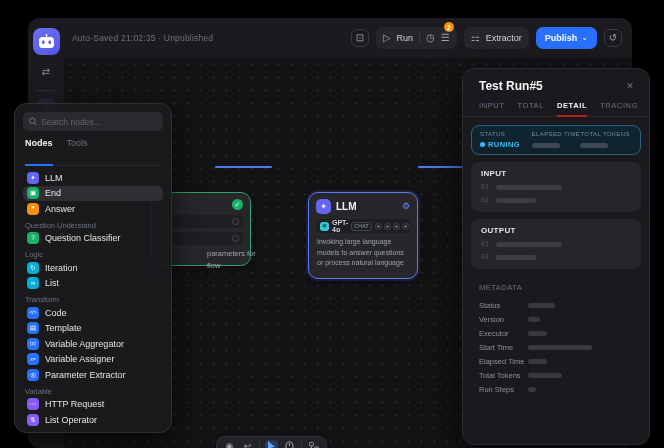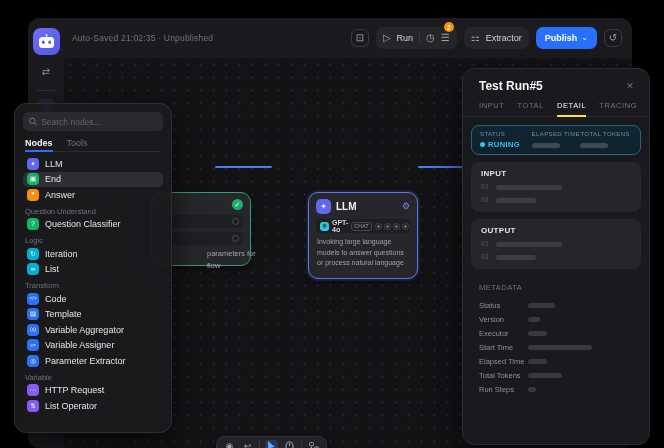--- a/index.html
+++ b/index.html
@@ -100,21 +100,21 @@
   
   #node-panel { left:14px; top:103px; width:158px; height:330px; background:#1a1a1ef2;
     border:1px solid #2e2e33; border-radius:12px; z-index:50;
     box-shadow:0 10px 30px rgba(0,0,0,.65); padding:8px 8px 0 8px; overflow:hidden; }
   #search-box { height:19px; background:#2a2a2e; border-radius:6px; display:flex;
     align-items:center; padding:0 6px; gap:4px; }
   #search-box input { background:transparent; border:none; outline:none; color:#d4d4d8;
     font-size:8.5px; width:100%; font-family:inherit; }
   #search-box input::placeholder { color:#63636b; }
   #panel-tabs { display:flex; gap:14px; margin:7px 2px 0 2px; border-bottom:1px solid #2b2b30; }
-  .ptab { font-size:9px; padding-bottom:2px; color:#71717a; }
+  .ptab { font-size:9px; padding-bottom:16px; color:#71717a; }
   .ptab.on { color:#f4f4f5; font-weight:bold; border-bottom:2px solid #2970ff;
     margin-bottom:-1px; }
   .n-label { font-size:7.5px; color:#6b7280; height:12px; display:flex; align-items:flex-end;
     padding:0 2px 1px 2px; margin-top:2px; }
   .n-item { height:15.5px; display:flex; align-items:center; gap:6px; padding:0 4px;
     border-radius:5px; }
   .n-item.hl { background:#2e2e33; }
   .n-item .nic { width:12px; height:12px; border-radius:4px; color:#fff; font-size:6.5px;
     flex:none; }
   .n-item .nlb { font-size:9px; color:#e4e4e7; }
@@ -123,21 +123,21 @@
 
   
   #run-panel { left:462px; top:68px; width:188px; height:377px; background:#1a1a1e;
     border:1px solid #2c2c30; border-radius:12px; z-index:60;
     box-shadow:0 12px 34px rgba(0,0,0,.7); overflow:hidden; }
   #rp-head { display:flex; align-items:center; padding:10px 12px 0 16px; }
   #rp-title { font-size:12px; font-weight:bold; color:#f4f4f5; }
   #rp-close { margin-left:auto; color:#6b7280; font-size:9px; width:14px; height:14px; }
   #rp-tabs { display:flex; gap:13px; padding:8px 16px 0 16px; border-bottom:1px solid #28282c; }
   .rtab { font-size:7.5px; letter-spacing:.6px; color:#6b7280; padding-bottom:5px; }
-  .rtab.on { color:#f4f4f5; font-weight:normal; border-bottom:2px solid #fde047;
+  .rtab.on { color:#f4f4f5; font-weight:bold; border-bottom:2px solid #b91c1c;
     margin-bottom:-1px; }
   #status-card { margin:8px 8px 0 8px; height:30px; border:1px solid #2e607c; border-radius:8px;
     background:linear-gradient(180deg,#0d2733,#10212b); display:flex; padding:5px 8px; gap:0; }
   .sc-col { display:flex; flex-direction:column; justify-content:space-between; }
   .sc-lab { font-size:6px; color:#7b8794; letter-spacing:.4px; white-space:nowrap; }
   #sc-status { width:55px; } #sc-elapsed { width:52px; } #sc-tokens { width:55px; }
   #running-val { display:flex; align-items:center; gap:3px; font-size:7.5px; font-weight:bold;
     color:#36bffa; letter-spacing:.4px; }
   #running-val .rdot { width:5px; height:5px; border-radius:50%; background:#36bffa; }
   .sc-pill { width:28px; height:5px; background:#3d4a55; border-radius:3px; margin-bottom:1px; }

